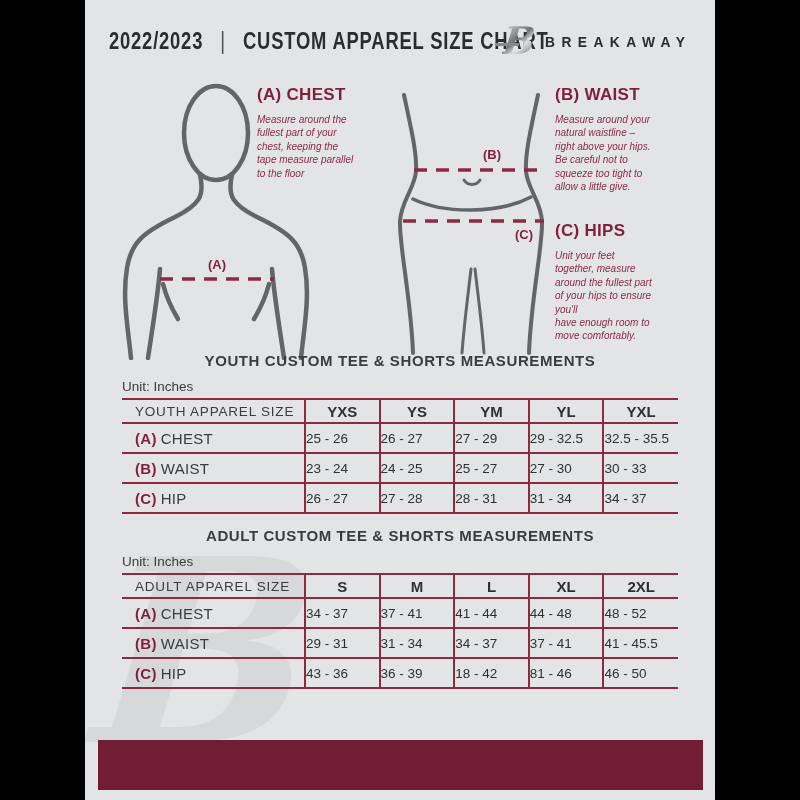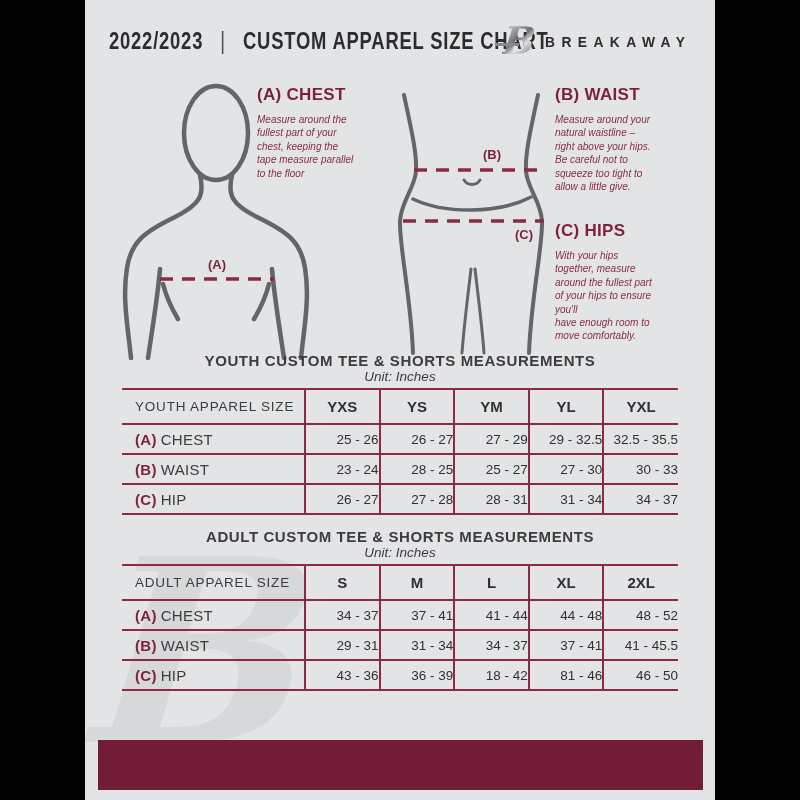--- a/index.html
+++ b/index.html
@@ -38,28 +38,28 @@
   .guide-hips{left:470px;top:221px;width:150px;}
 
   .figure{position:absolute;}
   .figure-left{left:28px;top:78px;}
   .figure-right{left:303px;top:93px;}
   .marker{font-family:"Liberation Sans",sans-serif;font-size:13px;font-weight:bold;fill:var(--maroon-title);}
 
   
   .tables{position:absolute;left:37px;top:352px;width:556px;z-index:1;}
   .section-title{text-align:center;font-size:15px;font-weight:600;letter-spacing:.6px;color:var(--ink-soft);}
-  .section-unit{text-align:center;font-style:italic;font-size:13.5px;color:var(--ink-soft);margin:0 0 4px;}
+  .section-unit{text-align:left;font-size:13.5px;color:var(--ink-soft);margin:10px 0 4px;}
   table{width:556px;border-collapse:collapse;table-layout:fixed;}
   col.label-col{width:183px;}
   thead tr{border-top:2px solid var(--maroon-line);}
   tr{border-bottom:2px solid var(--maroon-line);}
   th+th,td+td{border-left:2px solid var(--maroon-line);}
-  th{height:35px;font-weight:bold;font-size:15px;color:var(--ink);text-align:center;}
-  td{height:30px;font-size:13.5px;color:var(--ink);text-align:right;}
+  th{height:24px;font-weight:bold;font-size:15px;color:var(--ink);text-align:center;}
+  td{height:30px;font-size:13.5px;color:var(--ink);text-align:left;}
   th.lbl{font-weight:400;font-size:13.5px;letter-spacing:.8px;color:var(--ink-soft);text-align:left;padding-left:13px;}
   td.lbl{font-size:15px;color:var(--ink-soft);text-align:left;padding-left:13px;letter-spacing:.3px;}
   td.lbl .pfx{font-weight:bold;color:var(--maroon-title);margin-right:4px;}
   .adult-block{margin-top:13px;}
 
   .watermark{position:absolute;left:14px;top:545px;z-index:0;font-family:"DejaVu Serif",serif;
     font-style:italic;font-weight:bold;font-size:255px;line-height:.85;color:#4b4c50;opacity:.07;transform:skewX(-6deg);}
 
   .footer-bar{position:absolute;left:13px;top:740px;width:605px;height:50px;background:var(--maroon-bar);}
 </style>
@@ -121,21 +121,21 @@
       <h3>(B) WAIST</h3>
       <p>Measure around your
 natural waistline –
 right above your hips.
 Be careful not to
 squeeze too tight to
 allow a little give.</p>
     </div>
     <div class="guide guide-hips">
       <h3>(C) HIPS</h3>
-      <p>With your hips
+      <p>Unit your feet
 together, measure
 around the fullest part
 of your hips to ensure
 you'll
 have enough room to
 move comfortably.</p>
     </div>
 
     <div class="watermark">B</div>
 
@@ -166,21 +166,21 @@
               <td class="lbl"><span class="pfx">(A)</span>CHEST</td>
               <td>25 - 26</td>
               <td>26 - 27</td>
               <td>27 - 29</td>
               <td>29 - 32.5</td>
               <td>32.5 - 35.5</td>
             </tr>
             <tr>
               <td class="lbl"><span class="pfx">(B)</span>WAIST</td>
               <td>23 - 24</td>
-              <td>28 - 25</td>
+              <td>24 - 25</td>
               <td>25 - 27</td>
               <td>27 - 30</td>
               <td>30 - 33</td>
             </tr>
             <tr>
               <td class="lbl"><span class="pfx">(C)</span>HIP</td>
               <td>26 - 27</td>
               <td>27 - 28</td>
               <td>28 - 31</td>
               <td>31 - 34</td>

